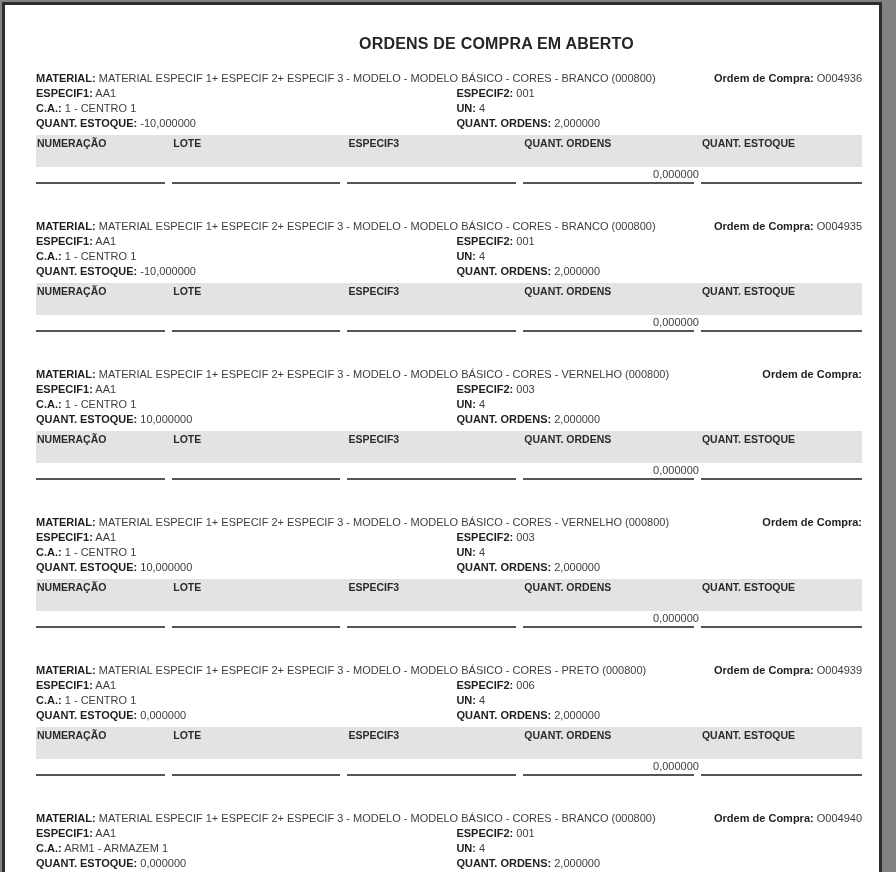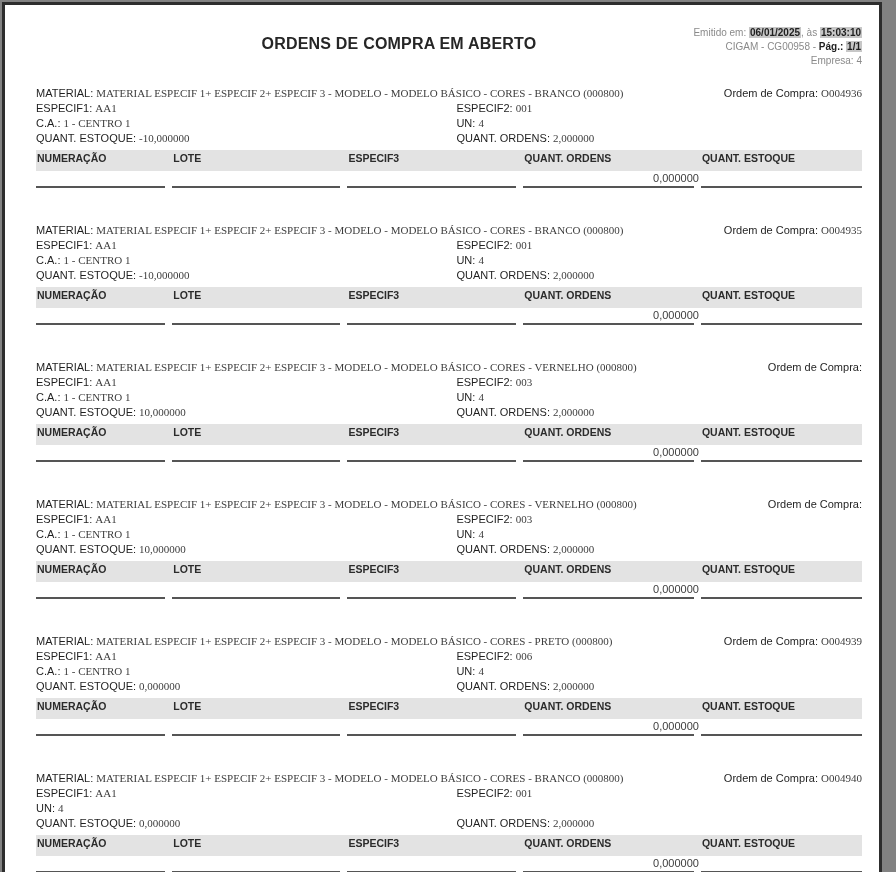--- a/index.html
+++ b/index.html
@@ -25,55 +25,50 @@
   .report-title { font-size: 16px; font-weight: bold; color: #262626; letter-spacing: .2px; }
   .meta-zone {
     width: 195px; text-align: right; white-space: nowrap;
     font-size: 10px; line-height: 14px; color: #8a8a8a;
   }
   .meta-line { display: block; }
   .hl { background: #c7c7c7; color: #1f1f1f; font-weight: bold; padding: 0 1px; }
   .meta-bold { color: #1f1f1f; font-weight: bold; }
   
   .order-block { margin-bottom: 34px; font-size: 11px; line-height: 15px; }
-  .lbl { font-weight: normal; color: #1f1f1f; }
-  .val { color: #3d3d3d; font-family: Liberation Serif, serif; }
+  .lbl { font-weight: bold; color: #1f1f1f; }
+  .val { color: #3d3d3d; }
   .material-row { display: flex; justify-content: space-between; }
   .material-left { }
   .ordem-right { white-space: nowrap; margin-left: 24px; }
   .ordem-overflow { line-height: 15px; }
   .info-row { display: grid; grid-template-columns: 50.9% 1fr; }
   
   .table-wrap { margin-top: 4px; }
   .thead, .trow, .tline { display: grid; grid-template-columns: 16.5% 21.2% 21.3% 21.5% 19.5%; }
   .thead {
     background: #e3e3e3; font-size: 10.5px; font-weight: bold; color: #2b2b2b;
     line-height: 16px;
   }
-  .th { padding: 0 2px 5px 1px; white-space: nowrap; overflow: hidden; }
+  .th { padding: 0 2px 16px 1px; white-space: nowrap; overflow: hidden; }
   .trow { line-height: 15px; color: #3d3d3d; }
   .td.num { text-align: right; padding-right: 2px; }
   .tline { height: 3px; }
   .seg { height: 2px; border-bottom: 2px solid #555555; margin-right: 7px; }
   .seg:last-child { margin-right: 0; }
 </style>
 </head>
 <body>
 
 <div class="page">
 
   <div class="report-header">
     <div class="title-zone">
       <span class="report-title">ORDENS DE COMPRA EM ABERTO</span>
     </div>
-    <div class="meta-zone">
-      <span class="meta-line"><span>Emitido em:</span> <span class="hl">06/01/2025</span><span>, às</span> <span class="hl">15:03:10</span></span>
-      <span class="meta-line"><span>CIGAM - CG00958 -</span> <span class="meta-bold">Pág.:</span> <span class="hl">1/1</span></span>
-      <span class="meta-line">Empresa: 4</span>
-    </div>
   </div>
 
   <section class="order-block">
     <div class="material-row">
       <div class="material-left"><span class="lbl">MATERIAL:</span> <span class="val">MATERIAL ESPECIF 1+ ESPECIF 2+ ESPECIF 3 - MODELO - MODELO BÁSICO - CORES - BRANCO (000800)</span></div>
       <div class="ordem-right"><span class="lbl">Ordem de Compra:</span> <span class="val">O004936</span></div>
     </div>
     <div class="info-row">
       <div><span class="lbl">ESPECIF1:</span> <span class="val">AA1</span></div>
       <div><span class="lbl">ESPECIF2:</span> <span class="val">001</span></div>
@@ -282,20 +277,21 @@
   <section class="order-block">
     <div class="material-row">
       <div class="material-left"><span class="lbl">MATERIAL:</span> <span class="val">MATERIAL ESPECIF 1+ ESPECIF 2+ ESPECIF 3 - MODELO - MODELO BÁSICO - CORES - BRANCO (000800)</span></div>
       <div class="ordem-right"><span class="lbl">Ordem de Compra:</span> <span class="val">O004940</span></div>
     </div>
     <div class="info-row">
       <div><span class="lbl">ESPECIF1:</span> <span class="val">AA1</span></div>
       <div><span class="lbl">ESPECIF2:</span> <span class="val">001</span></div>
     </div>
     <div class="info-row">
+      <div><span class="lbl">C.A.:</span> <span class="val">ARM1 - ARMAZEM 1</span></div>
       <div><span class="lbl">UN:</span> <span class="val">4</span></div>
     </div>
     <div class="info-row">
       <div><span class="lbl">QUANT. ESTOQUE:</span> <span class="val">0,000000</span></div>
       <div><span class="lbl">QUANT. ORDENS:</span> <span class="val">2,000000</span></div>
     </div>
     <div class="table-wrap">
       <div class="thead">
         <div class="th">NUMERAÇÃO</div>
         <div class="th">LOTE</div>

